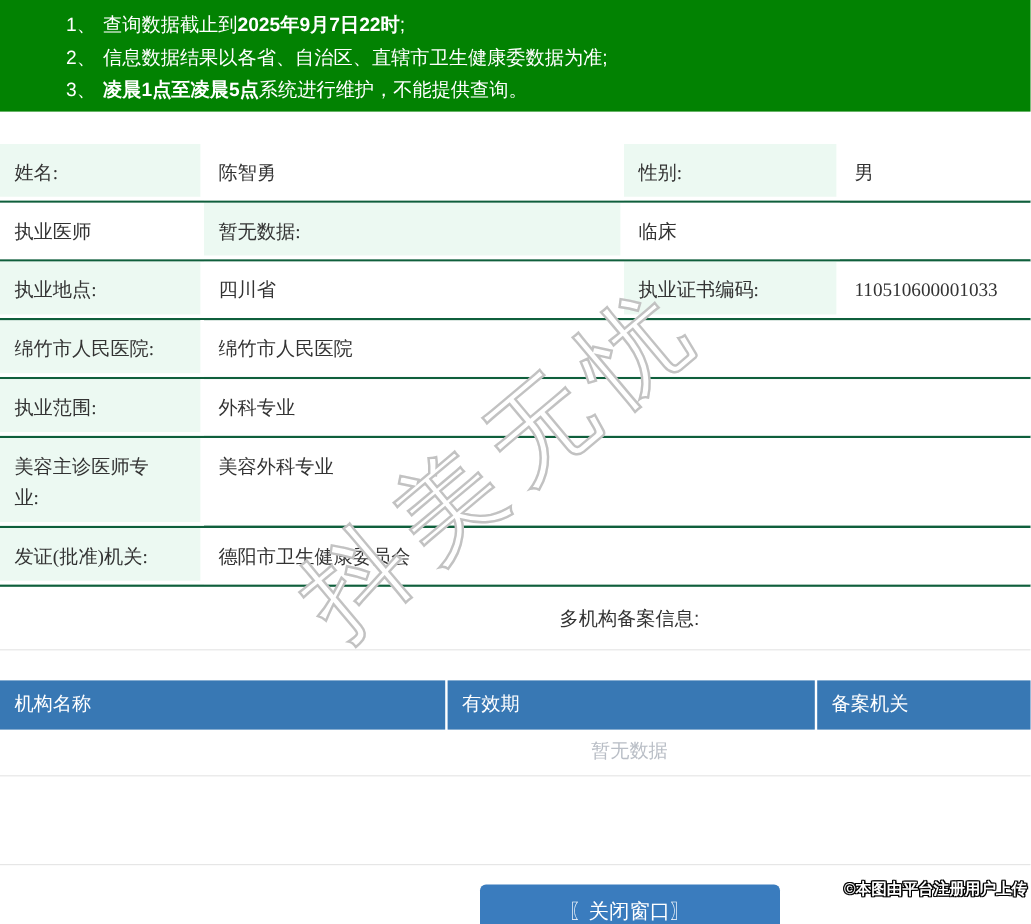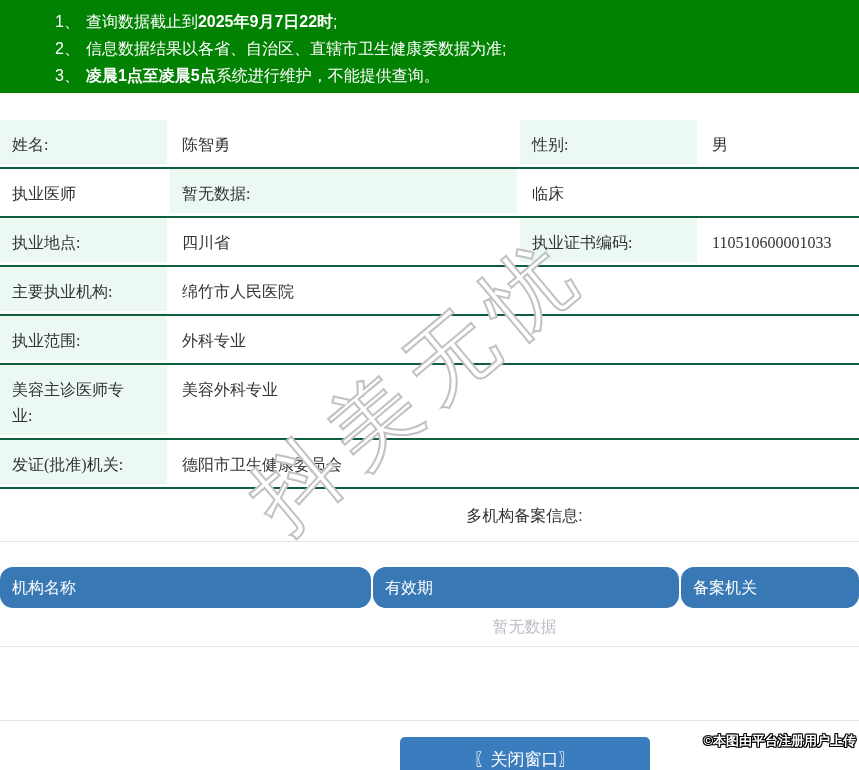--- a/index.html
+++ b/index.html
@@ -61,21 +61,20 @@
     grid-template-columns: 371px 306px 1fr;
     column-gap: 2px;
     background: #fff;
   }
   .filing-header .hcell {
     background: #3878b4;
     color: #fff;
     height: 41px;
     line-height: 41px;
     padding-left: 12px;
-    border-radius: 13px;
   }
   .empty-row {
     text-align: center;
     text-indent: 190px;
     color: #b9bec6;
     line-height: 38px;
     border-bottom: 1px solid #e6e6e6;
   }
   .spacer { height: 73px; }
 
@@ -161,21 +160,21 @@
     </div>
 
     <div class="info-row cols4">
       <div class="cell label-cell">执业地点:</div>
       <div class="cell value-cell">四川省</div>
       <div class="cell label-cell">执业证书编码:</div>
       <div class="cell value-cell">110510600001033</div>
     </div>
 
     <div class="info-row cols2">
-      <div class="cell label-cell">主要执业机构:</div>
+      <div class="cell label-cell">绵竹市人民医院:</div>
       <div class="cell value-cell">绵竹市人民医院</div>
     </div>
 
     <div class="info-row cols2">
       <div class="cell label-cell">执业范围:</div>
       <div class="cell value-cell">外科专业</div>
     </div>
 
     <div class="info-row cols2">
       <div class="cell label-cell">美容主诊医师专业:</div>

